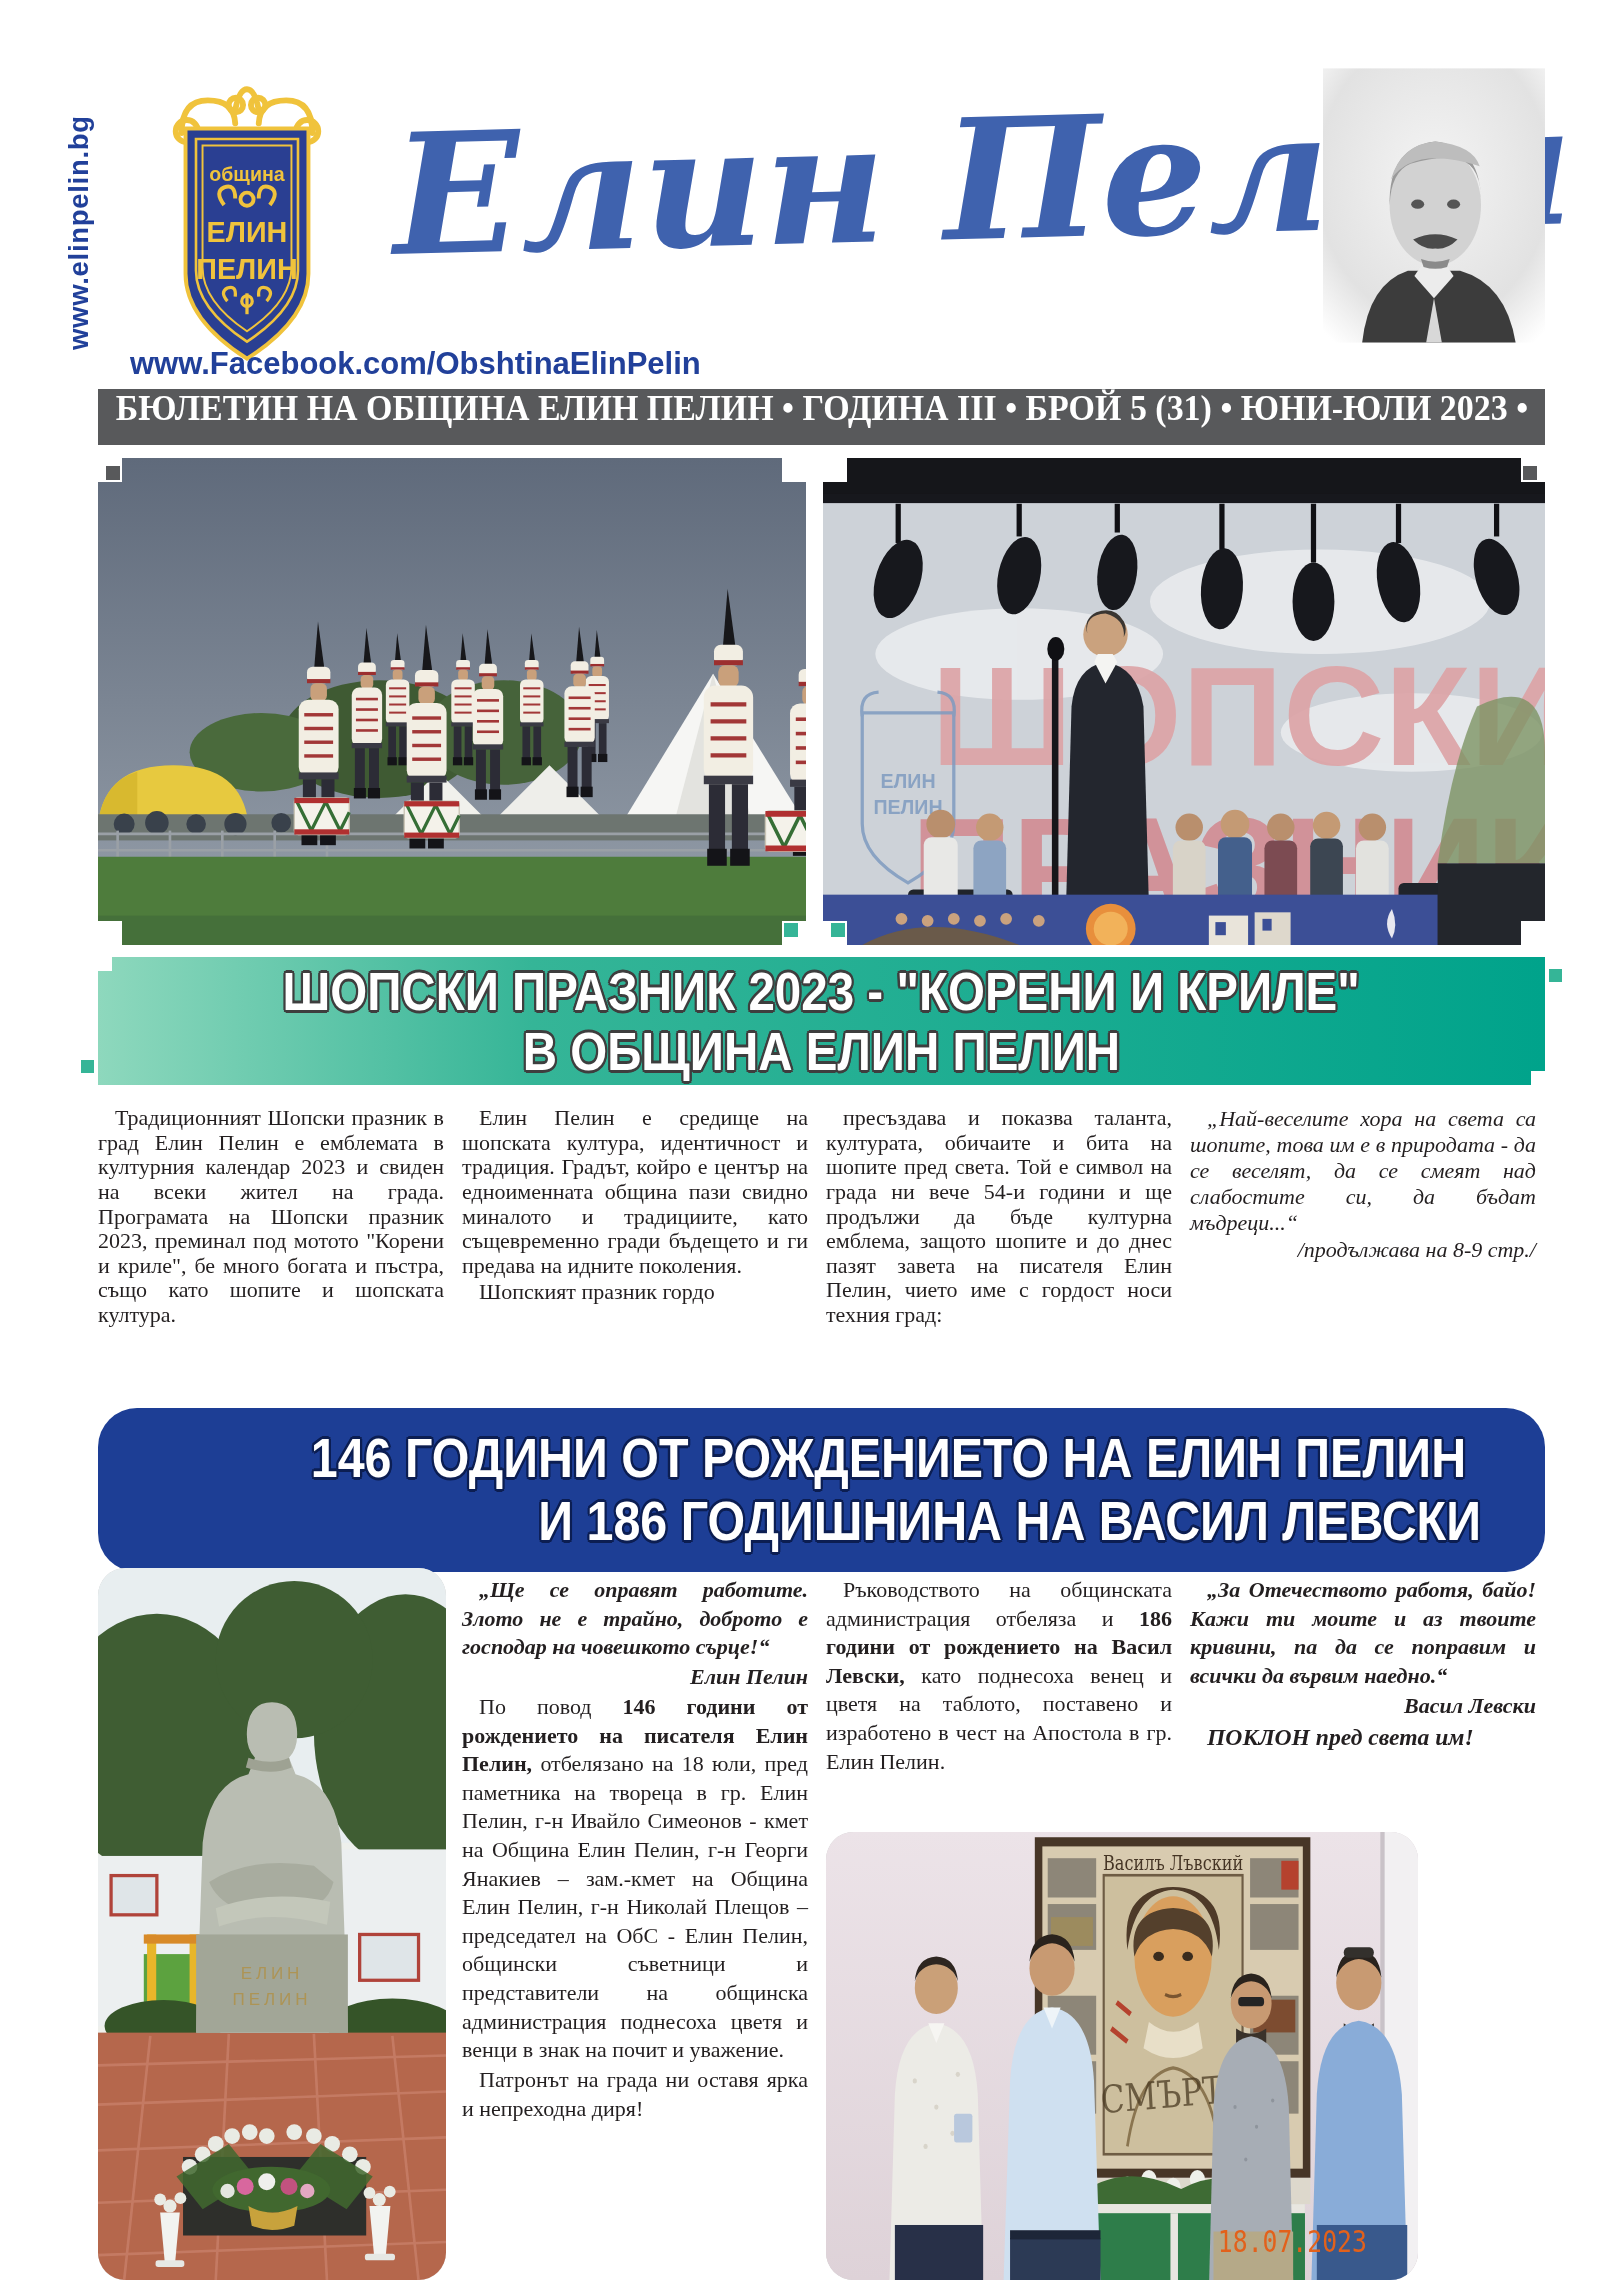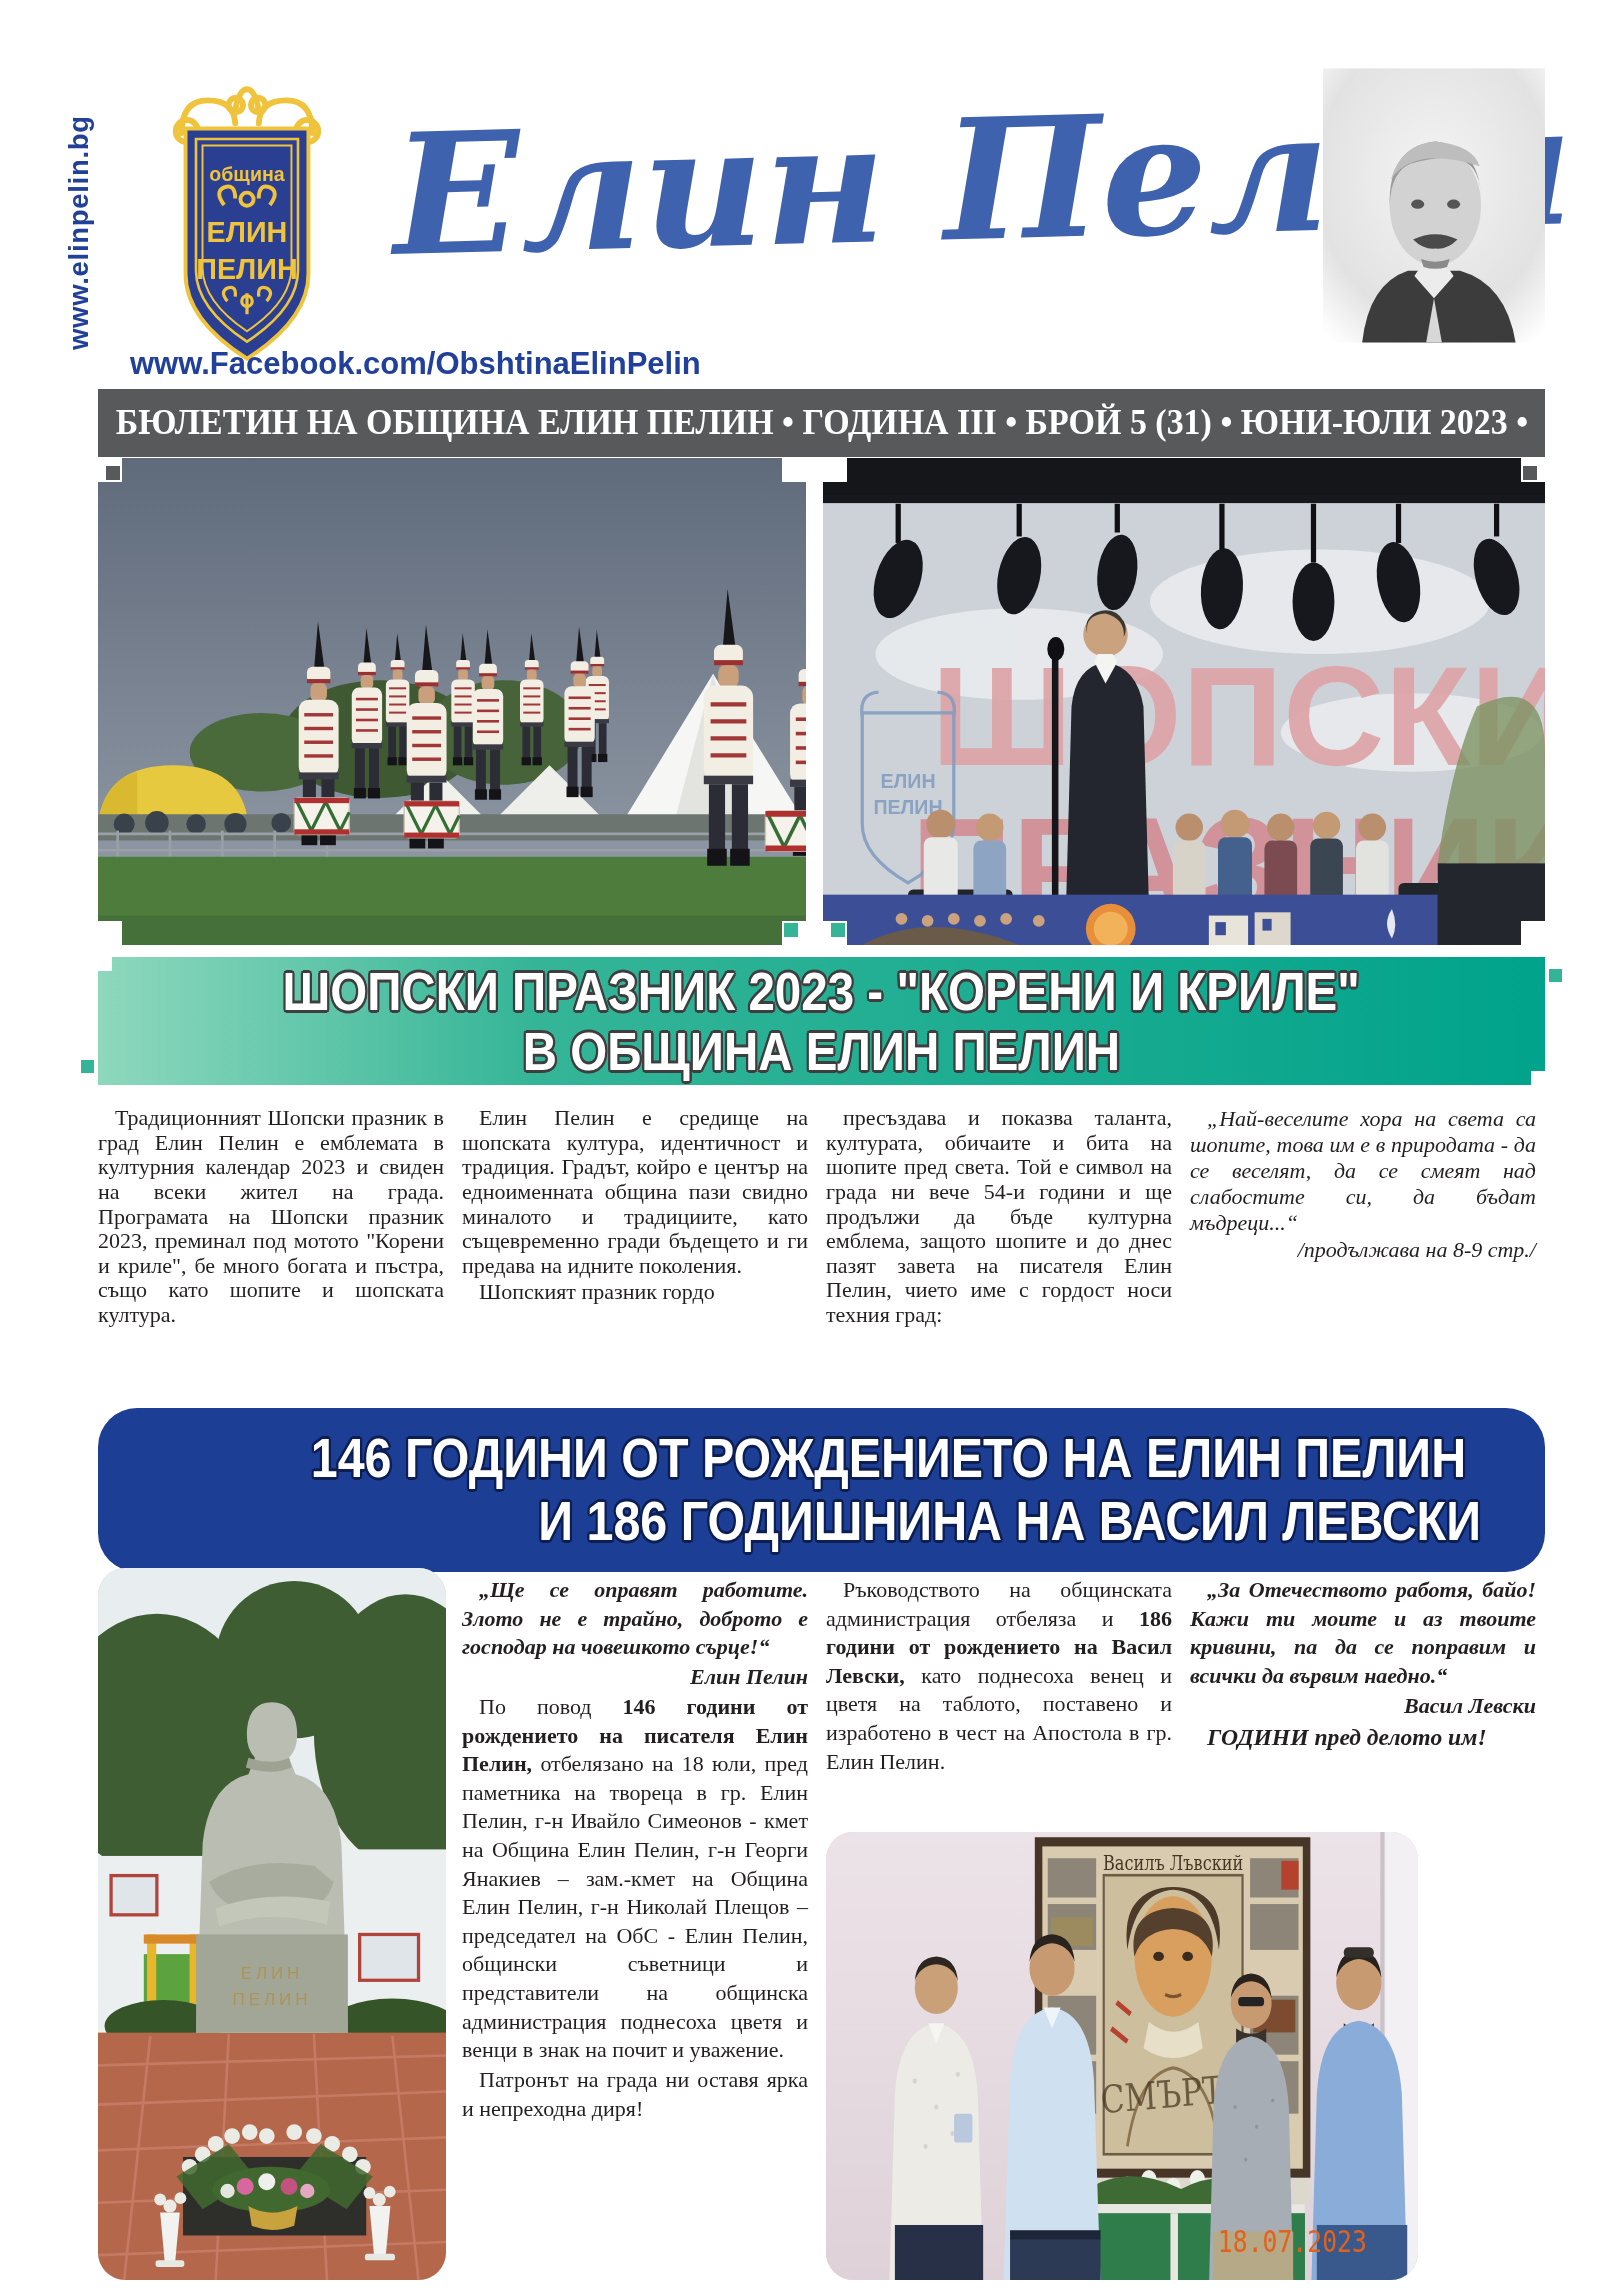--- a/index.html
+++ b/index.html
@@ -14,22 +14,22 @@
     color:var(--brand-blue,#21409a);letter-spacing:0.7px;text-align:center;}
   .masthead{left:393px;top:39px;width:916px;height:308px;
     font-family:"DejaVu Serif",serif;font-style:italic;font-weight:bold;
     font-size:167px;color:#3f62ae;text-align:center;line-height:288px;
     transform:rotate(-1.5deg);white-space:nowrap;}
   .fb-url{left:98px;top:346px;width:785px;
     font-family:"Liberation Sans",sans-serif;font-weight:bold;font-size:31px;
     color:var(--brand-blue,#21409a);margin-left:32px;}
 
   
-  .issue-bar{left:98px;top:389px;width:1447px;height:68px;background:var(--bar-gray,#58595b);
-    color:#fff;display:flex;align-items:center;justify-content:center;}
+  .issue-bar{left:98px;top:389px;width:1447px;height:56px;background:var(--bar-gray,#58595b);
+    color:#fff;display:flex;align-items:flex-start;justify-content:center;}
   .issue-bar span{font-family:"Liberation Serif",serif;font-weight:bold;font-size:35px;
     white-space:nowrap;transform:scaleX(.97);letter-spacing:0px;}
 
   
   .photo{overflow:hidden;background:#ccc;}
   .photo svg{display:block;width:100%;height:100%;}
   .rounded{border-radius:27.5px;}
   .notch{position:absolute;background:#fff;}
   .accent-sq{position:absolute;}
 
@@ -481,21 +481,21 @@
     <p>Патронът на града ни оставя ярка и непреходна диря!</p>
   </div>
 
   <div class="col col-bot" style="left:826px;top:1576px;">
     <p><span>Ръководството на общинската администрация отбеляза и </span><b>186 години от рождението на Васил Левски,</b><span> като поднесоха венец и цветя на таблото, поставено и изработено в чест на Апостола в гр. Елин Пелин.</span></p>
   </div>
 
   <div class="col col-bot" style="left:1190px;top:1576px;">
     <p class="bold-ital">„За Отечеството работя, байо! Кажи ти моите и аз твоите кривини, па да се поправим и всички да вървим наедно.“</p>
     <p class="author">Васил Левски</p>
-    <p class="bow">ГОДИНИ пред делото им!</p>
+    <p class="bow">ПОКЛОН пред света им!</p>
   </div>
 
   <div class="abs photo rounded" style="left:826px;top:1832px;width:592px;height:448px;">
     <svg viewBox="0 0 1100 684" preserveAspectRatio="none">
       <defs>
         <linearGradient id="wall" x1="0" y1="0" x2="0" y2="1">
           <stop offset="0%" stop-color="#ece3e8"></stop>
             <stop offset="100%" stop-color="#ded2d8"></stop>
         </linearGradient>
       </defs>

